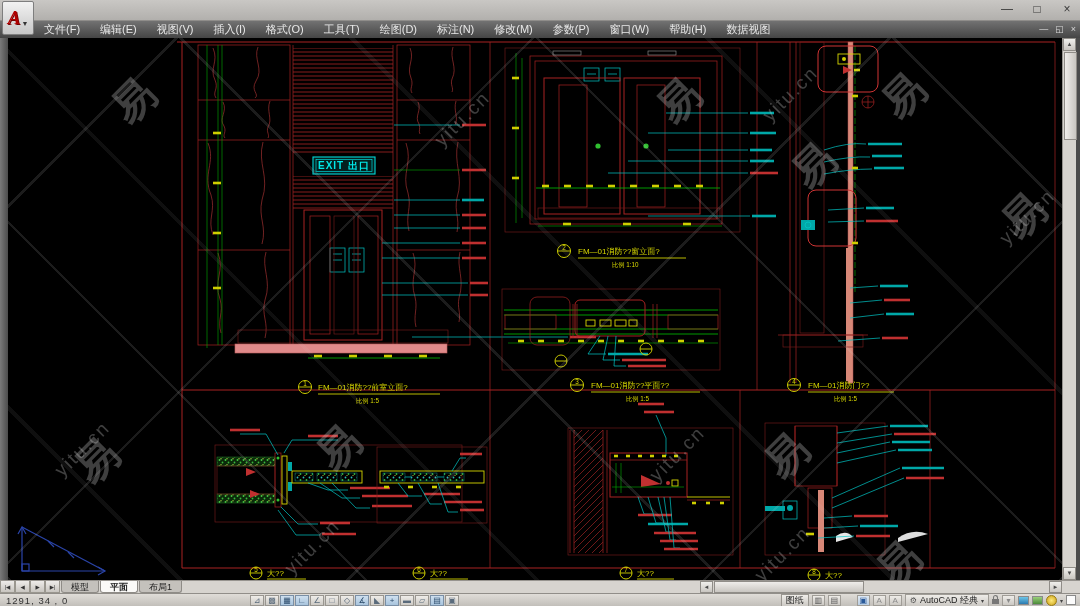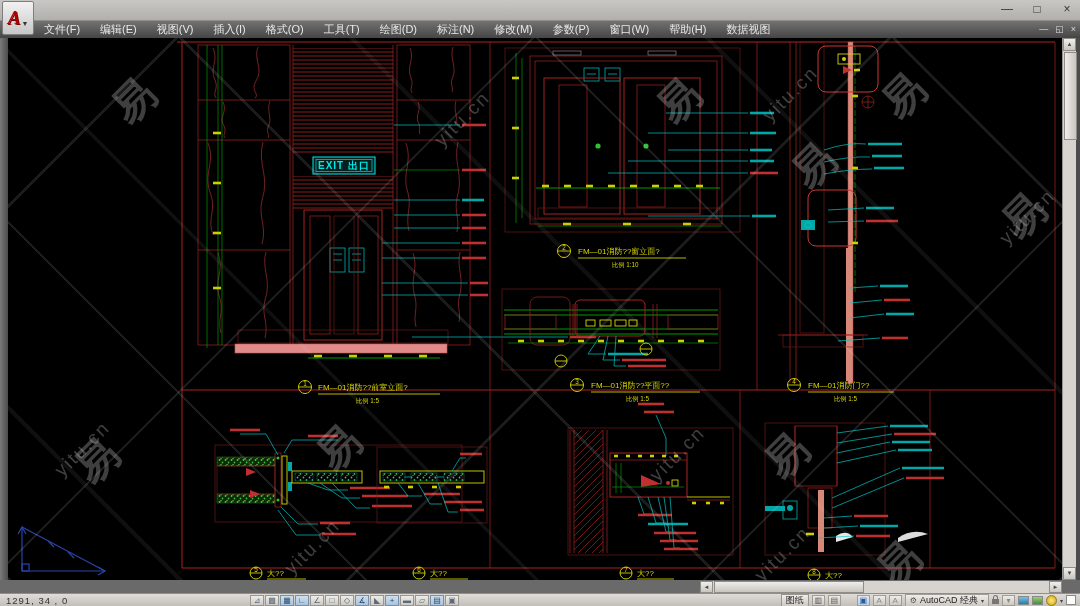--- a/index.html
+++ b/index.html
@@ -646,20 +646,29 @@
     <span class="wm wm-site" style="left:270px;top:498px;">yitu.cn</span>
     <span class="wm wm-site" style="left:985px;top:168px;">yitu.cn</span>
   </div>
 
   <div class="vscroll">
     <div class="sbtn" style="top:0;">▲</div>
     <div class="vthumb"></div>
     <div class="sbtn" style="bottom:0;">▼</div>
   </div>
 
+  <div class="tabrow">
+    <div class="tnav">|◀</div>
+    <div class="tnav">◀</div>
+    <div class="tnav">▶</div>
+    <div class="tnav">▶|</div>
+    <div class="tab">模型</div>
+    <div class="tab active">平面</div>
+    <div class="tab">布局1</div>
+  </div>
   <div class="hscroll">
     <div class="hbtn" style="left:0;">◄</div>
     <div class="hthumb"></div>
     <div class="hbtn" style="right:0;">►</div>
   </div>
 
   <div class="statusbar">
     <span class="coords">1291, 34 , 0</span>
     <div class="toggles">
       <span class="tg">⊿</span>

